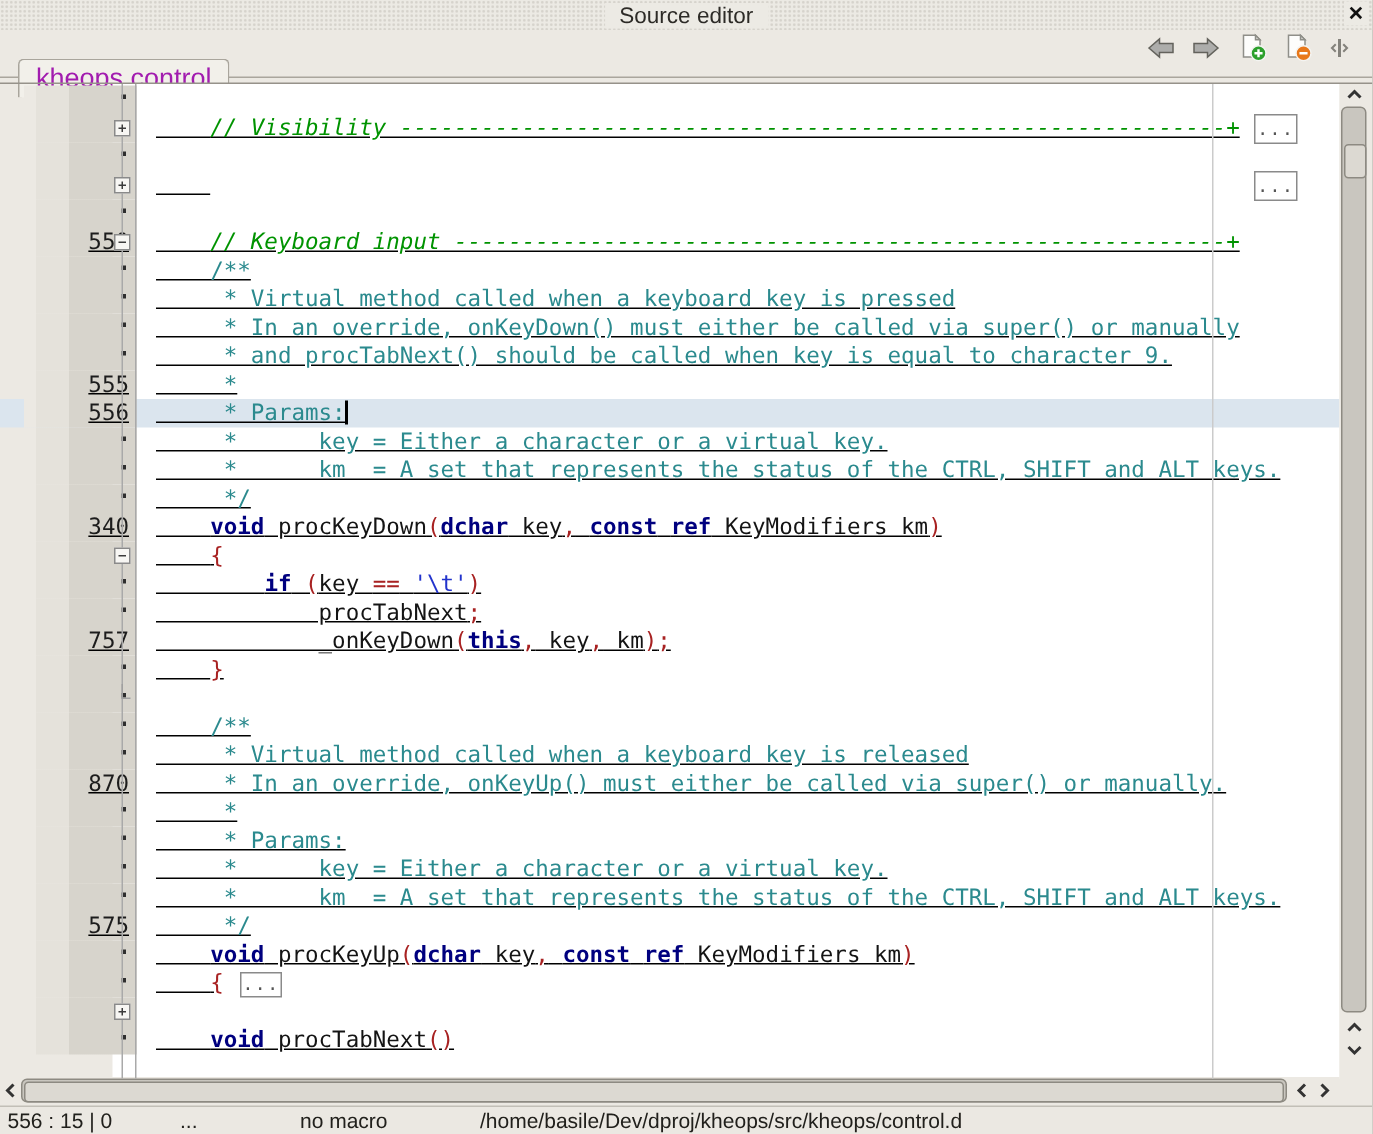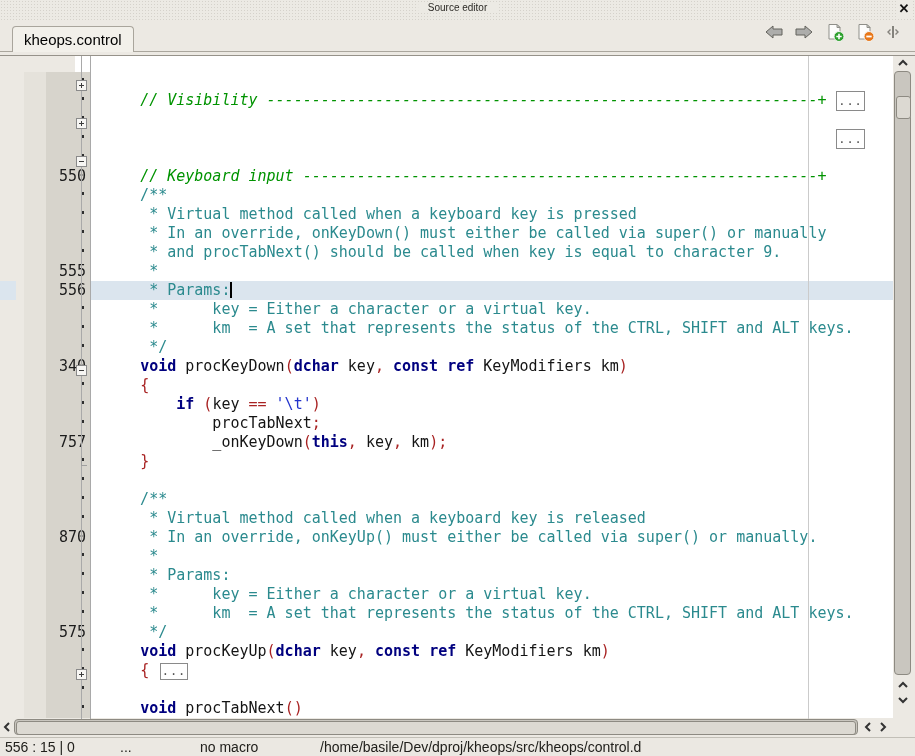--- a/index.html
+++ b/index.html
@@ -4,36 +4,36 @@
 <style>
   html,body{margin:0;padding:0;background:#b0aca4;}
   .window{position:relative;width:915px;height:756px;background:#ece9e3;overflow:hidden;
           font-family:"Liberation Sans",sans-serif;}
   
   .titlebar{position:absolute;left:0;top:0;width:915px;height:20px;
     background-color:#eceae4;
     background-image:radial-gradient(#d5d2cb 0.8px, rgba(0,0,0,0) 0.9px);
     background-size:3px 3px;}
   .title-text{position:absolute;left:50%;top:2px;transform:translateX(-50%);
-    background:#eceae4;padding:0 10px;font-size:10px;color:#2d2b27;}
+    background:#eceae4;padding:0 10px;font-size:15px;color:#2d2b27;}
   .close-btn{position:absolute;right:3px;top:1px;width:16px;height:16px;
     font-size:13px;font-weight:bold;color:#111;text-align:center;line-height:16px;
     background:#eceae4;cursor:default;}
   
   .tabbar{position:absolute;left:0;top:20px;width:915px;height:31px;
     border-bottom:1px solid #aaa69d;display:flex;align-items:flex-end;}
   .tab{margin-left:12px;height:25px;background:#f2f0ea;border:1px solid #a9a59c;
     border-bottom:none;border-radius:4px 4px 0 0;padding:0 11px;display:flex;
-    align-items:center;font-size:15px;color:#000000;position:relative;top:1px;}
+    align-items:center;font-size:18px;color:#a21caf;position:relative;top:14px;}
   .tb-btn{position:absolute;top:3px;width:22px;height:22px;display:flex;
     align-items:center;justify-content:center;}
   
   .editor{position:absolute;left:0;top:55px;width:915px;height:663px;border-top:1px solid #96928a;}
   .white-pane{position:absolute;left:75px;top:0;width:818px;height:663px;background:#ffffff;}
-  .rows{position:absolute;left:0;top:0;width:893px;height:663px;overflow:hidden;padding-top:16px;box-sizing:border-box;z-index:2;}
+  .rows{position:absolute;left:0;top:0;width:893px;height:663px;overflow:hidden;padding-top:1px;box-sizing:border-box;z-index:2;text-decoration:underline;}
   .row{position:relative;display:flex;height:19px;width:893px;
        font-family:"DejaVu Sans Mono",monospace;font-size:15px;line-height:19px;}
   .row.cur{background:var(--cur-bg,#dbe5ee);}
   .num{flex:0 0 75px;box-sizing:border-box;text-align:right;padding-right:5px;color:#1c1c1c;
     background:linear-gradient(90deg,#ece9e3 0,#ece9e3 8px,#e5e2db 8px,#e5e2db 30px,#d7d4cc 30px,#d7d4cc 74px,#c3c0b8 74px,#c3c0b8 75px);margin-left:16px;}
   .dot{display:inline-block;width:3px;height:3px;background:#2e2e2e;margin:0 2px 4px 0;vertical-align:middle;}
   .code{flex:1;white-space:pre;padding-left:13px;color:var(--c-text,#141414);}
   .tk-cmt{color:var(--c-cmt,#009300);font-style:italic;}
   .tk-doc{color:var(--c-doc,#2b8a8e);}
   .tk-kw{color:var(--c-kw,#00007f);font-weight:bold;}

